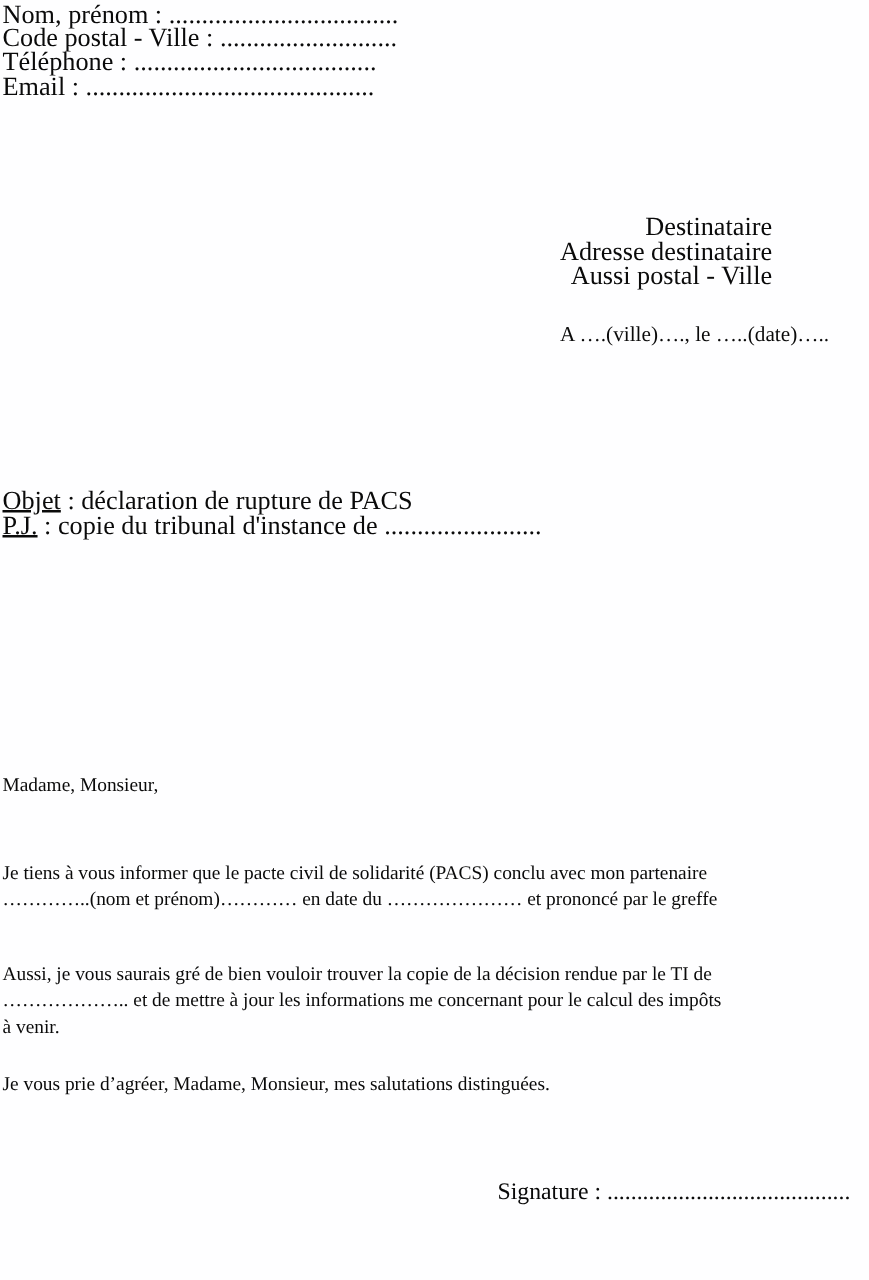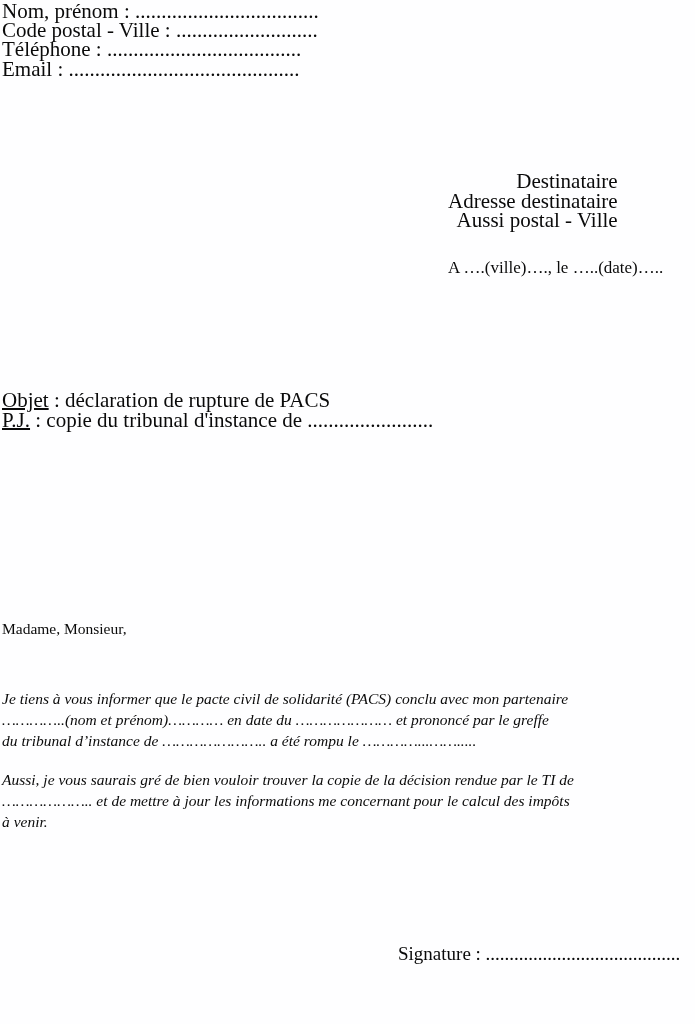--- a/index.html
+++ b/index.html
@@ -80,21 +80,21 @@
   }
 
   
   .para {
     position: absolute;
     left: 2px;
     width: 691px;
     font-size: 15.5px;
     line-height: 21px;
   }
-  .para .line { font-size: 15.5px; line-height: 21px; font-style: italic; }
+  .para .line { font-size: 15.5px; line-height: 21px; }
 
   #para-1 { top: 688px; }
   #para-2 { top: 769px; }
 
   #closing {
     position: absolute;
     left: 2px;
     top: 859px;
     font-size: 15.5px;
     white-space: pre;
@@ -132,25 +132,25 @@
     <div class="line"><span class="ul">Objet</span><span> : déclaration de rupture de PACS</span></div>
     <div class="line"><span class="ul">P.J.</span><span> : copie du tribunal d'instance de ........................</span></div>
   </div>
 
 
   <div id="salutation">Madame, Monsieur,</div>
 
   <div class="para" id="para-1">
     <div class="line">Je tiens à vous informer que le pacte civil de solidarité (PACS) conclu avec mon partenaire</div>
     <div class="line">…………..(nom et prénom)………… en date du ………………… et prononcé par le greffe</div>
-    <div class="line">du tribunal d’instance de ………………….. a été rompu le …………...…….....</div>
   </div>
 
   <div class="para" id="para-2">
     <div class="line">Aussi, je vous saurais gré de bien vouloir trouver la copie de la décision rendue par le TI de</div>
     <div class="line">……………….. et de mettre à jour les informations me concernant pour le calcul des impôts</div>
     <div class="line">à venir.</div>
   </div>
 
+  <div id="closing">Je vous prie d’agréer, Madame, Monsieur, mes salutations distinguées.</div>
 
   <div id="signature-line">Signature : .........................................</div>
 
 </div>
 
 </body></html>

